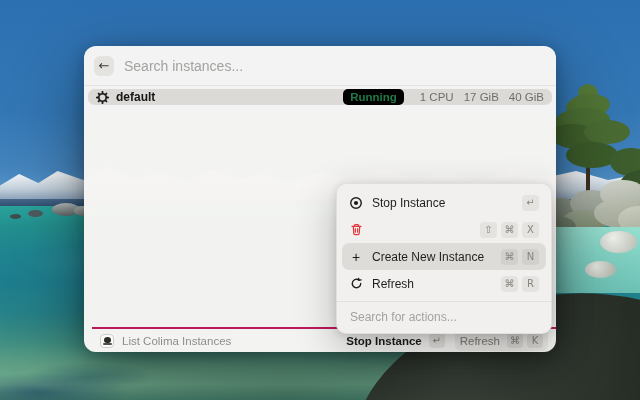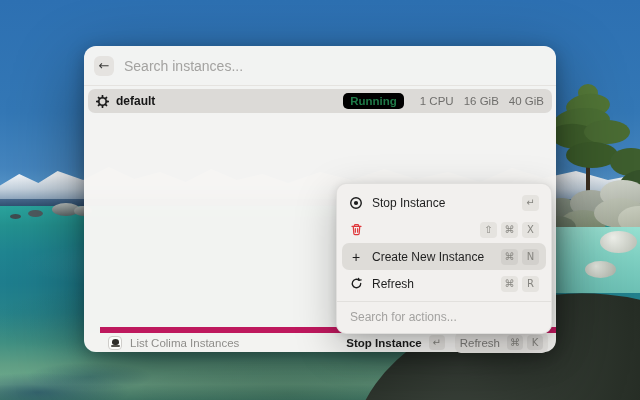--- a/index.html
+++ b/index.html
@@ -59,32 +59,32 @@
     color:#1c1c1c; }
   .search-bar { display:flex; align-items:center; height:40px; padding:0 12px 0 10px;
     border-bottom:1px solid #e5e3e0; }
   .back-btn { width:20px; height:20px; border:none; border-radius:6px; background:#e5e3e0;
     color:#3c3c3a; font-size:13px; line-height:20px; text-align:center; cursor:pointer;
     font-family:"DejaVu Sans",sans-serif; flex:0 0 auto; }
   .search-input { flex:1; margin-left:10px; border:none; outline:none; background:transparent;
     font-size:14px; color:#1c1c1c; font-family:inherit; }
   .search-input::placeholder { color:#a3a2a0; }
   .list { padding:3px 4px; }
-  .list-item { display:flex; align-items:center; height:24px; padding:0 8px; border-radius:7px;
+  .list-item { display:flex; align-items:center; height:16px; padding:0 8px; border-radius:7px;
     background:#dcdad7; cursor:default; }
   .li-icon { flex:0 0 auto; display:flex; margin-right:7px; }
   .li-name { font-size:12px; font-weight:bold; color:#161616; }
   .li-sub { font-size:12px; color:#8e8d8a; margin-left:9px; }
   .li-spacer { flex:1; }
   .badge { font-size:11.5px; font-weight:bold; color:#1f7a48; background:#000000;
     padding:2px 7px; border-radius:5px; margin-right:6px; }
   .spec { font-size:11.5px; color:#6f6e6c; margin-left:10px; }
 
-  .bottom-bar { position:absolute; left:16px; right:0; bottom:0; height:25px;
-    border-top:6px solid #be185d; display:flex; align-items:center; padding:0 8px;
+  .bottom-bar { position:absolute; left:8px; right:0; bottom:0; height:25px;
+    border-top:2px solid #be185d; display:flex; align-items:center; padding:0 8px;
     border-radius:0 0 12px 12px; }
   .bb-app { display:flex; align-items:center; }
   .colima-icon { width:14px; height:14px; border-radius:4px; background:#fbfbf9;
     border:1px solid #cfcdca; position:relative; flex:0 0 auto; }
   .colima-icon::before { content:""; position:absolute; left:3px; top:2px; width:7px; height:6px;
     border-radius:50% 50% 40% 40%; background:#2e2c28; }
   .colima-icon::after { content:""; position:absolute; left:2px; bottom:2px; width:9px; height:2px;
     border-radius:1px; background:#55524c; }
   .bb-label { font-size:11.5px; color:#8e8d8a; margin-left:8px; }
   .bb-right { margin-left:auto; display:flex; align-items:center; }
@@ -180,21 +180,21 @@
               <line x1="12.9" y1="3.1" x2="11.4" y2="4.6"></line>
                 <line x1="3.1" y1="12.9" x2="4.6" y2="11.4"></line>
             </g>
             <circle cx="8" cy="8" r="4.6" fill="none" stroke="#1c1c1c" stroke-width="2.1"></circle>
           </svg>
         </span>
         <span class="li-name">default</span>
         <span class="li-spacer"></span>
         <span class="badge">Running</span>
         <span class="spec">1 CPU</span>
-        <span class="spec">16 GiB</span>
+        <span class="spec">17 GiB</span>
         <span class="spec">40 GiB</span>
       </div>
     </div>
 
     <div class="bottom-bar">
       <div class="bb-app">
         <span class="colima-icon"></span>
         <span class="bb-label">List Colima Instances</span>
       </div>
       <div class="bb-right">

